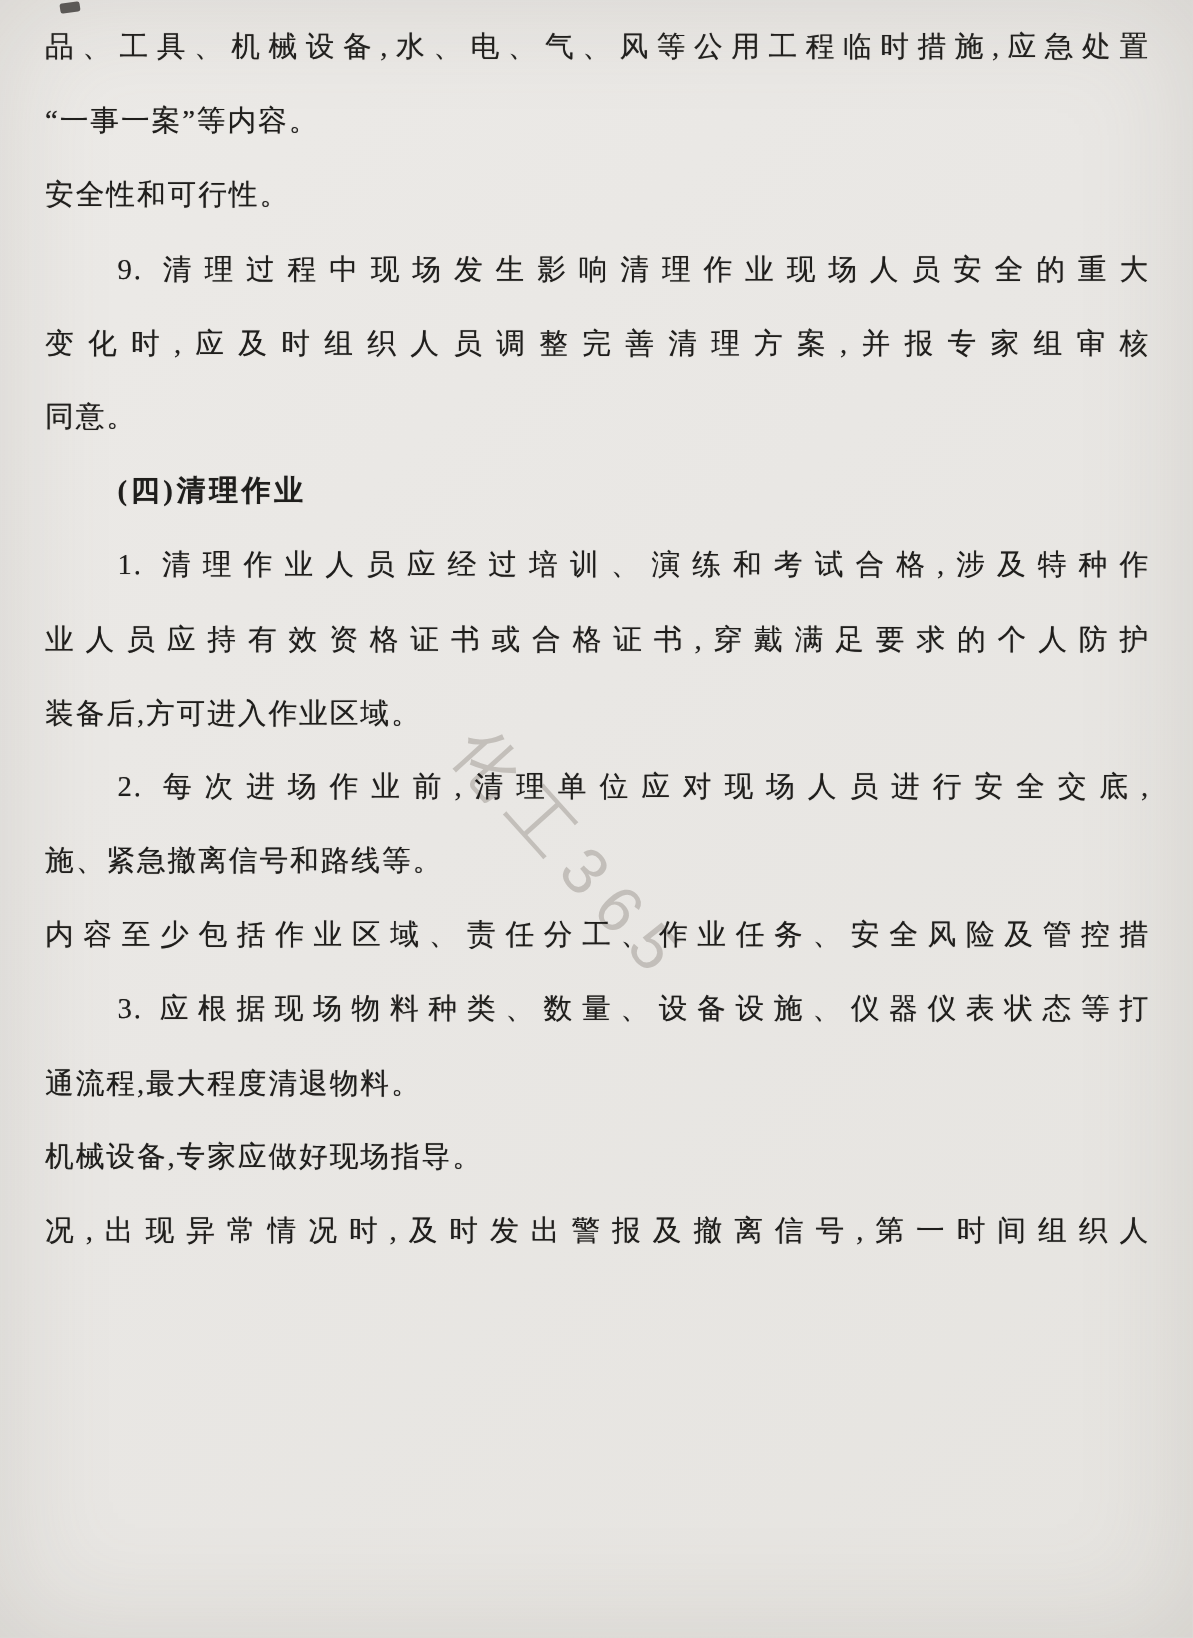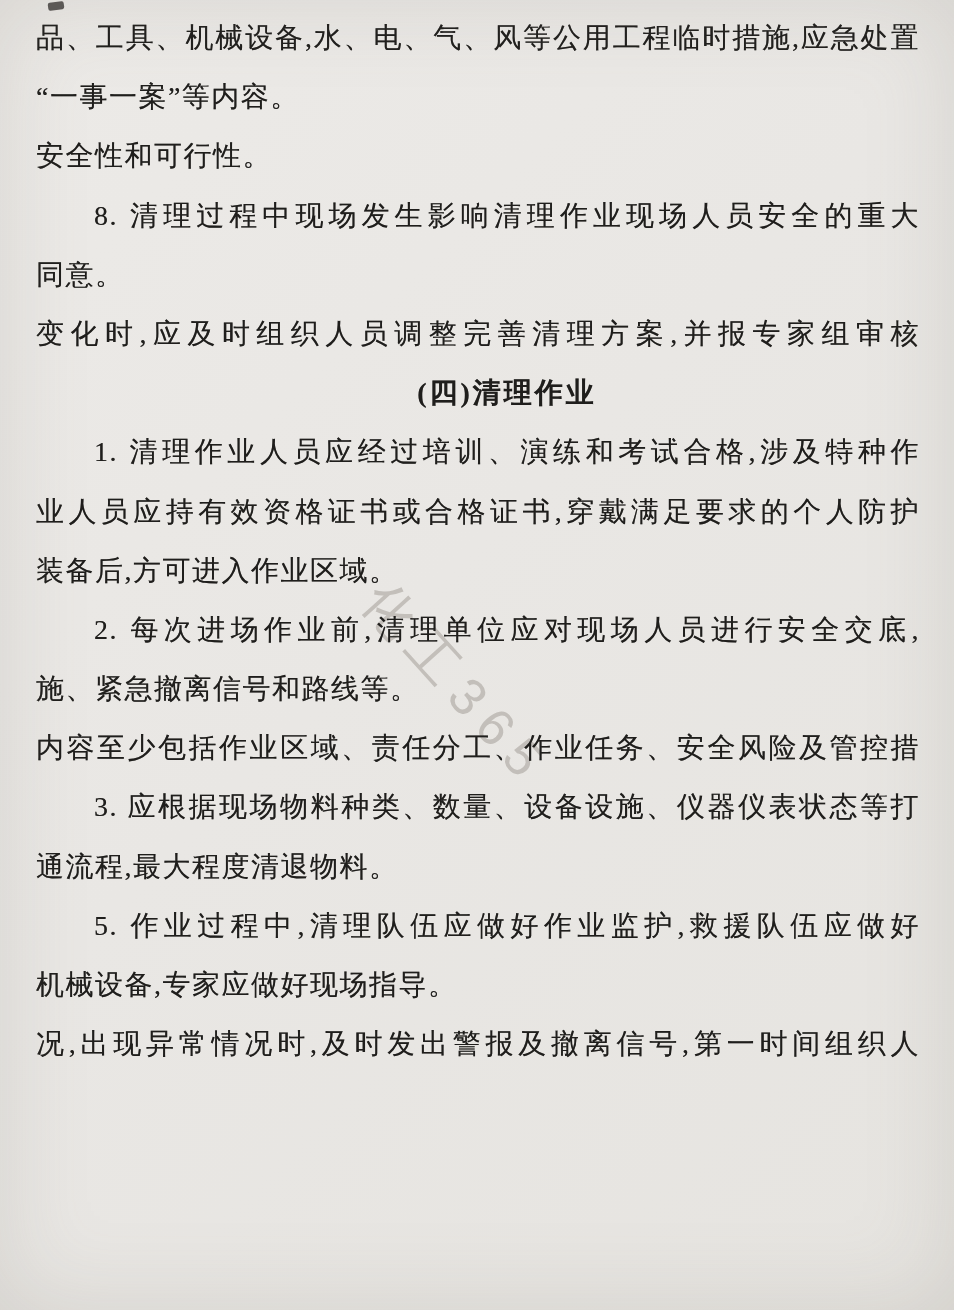--- a/index.html
+++ b/index.html
@@ -17,35 +17,34 @@
   
   .page::after{
     content:"";position:absolute;inset:0;pointer-events:none;
     box-shadow:inset 0 0 90px rgba(120,115,108,0.18);
   }
   .textblock{
     position:absolute;
     left:36px;top:8px;width:884px;
   }
   .line{
-    font-size:28px;
+    font-size:23px;
     line-height:59.2px;
     height:59.2px;
     color:#1f1e1c;
     white-space:nowrap;
     letter-spacing:1.5px;
     text-shadow:0 0 0.6px rgba(31,30,28,0.55);
   }
   .line.fill{
     text-align:justify;
     text-align-last:justify;
   }
   .line.indent{
     padding-left:58px;
-    text-align:center;
   }
   .line.bold{
     font-weight:bold;
     letter-spacing:3px;
   }
   .watermark{
     position:absolute;
     left:398px;top:568px;
     font-size:52px;
     letter-spacing:12px;
@@ -67,29 +66,28 @@
 </head>
 <body>
 
 <div class="page">
   <div class="artifact"></div>
   <div class="watermark">化工365</div>
   <div class="textblock" id="textblock">
       <div class="line fill">品、工具、机械设备,水、电、气、风等公用工程临时措施,应急处置</div>
       <div class="line">“一事一案”等内容。</div>
       <div class="line">安全性和可行性。</div>
-      <div class="line fill indent">8. 清理过程中现场发生影响清理作业现场人员安全的重大</div>
+      <div class="line fill indent">9. 清理过程中现场发生影响清理作业现场人员安全的重大</div>
+      <div class="line fill">变化时,应及时组织人员调整完善清理方案,并报专家组审核</div>
       <div class="line">同意。</div>
-      <div class="line fill">变化时,应及时组织人员调整完善清理方案,并报专家组审核</div>
       <div class="line indent bold">(四)清理作业</div>
       <div class="line fill indent">1. 清理作业人员应经过培训、演练和考试合格,涉及特种作</div>
       <div class="line fill">业人员应持有效资格证书或合格证书,穿戴满足要求的个人防护</div>
       <div class="line">装备后,方可进入作业区域。</div>
       <div class="line fill indent">2. 每次进场作业前,清理单位应对现场人员进行安全交底,</div>
       <div class="line">施、紧急撤离信号和路线等。</div>
       <div class="line fill">内容至少包括作业区域、责任分工、作业任务、安全风险及管控措</div>
       <div class="line fill indent">3. 应根据现场物料种类、数量、设备设施、仪器仪表状态等打</div>
       <div class="line">通流程,最大程度清退物料。</div>
-      <div class="line fill indent">5. 作业过程中,清理队伍应做好作业监护,救援队伍应做好</div>
       <div class="line">机械设备,专家应做好现场指导。</div>
       <div class="line fill">况,出现异常情况时,及时发出警报及撤离信号,第一时间组织人</div>
     </div>
 </div>
 
 </body></html>

